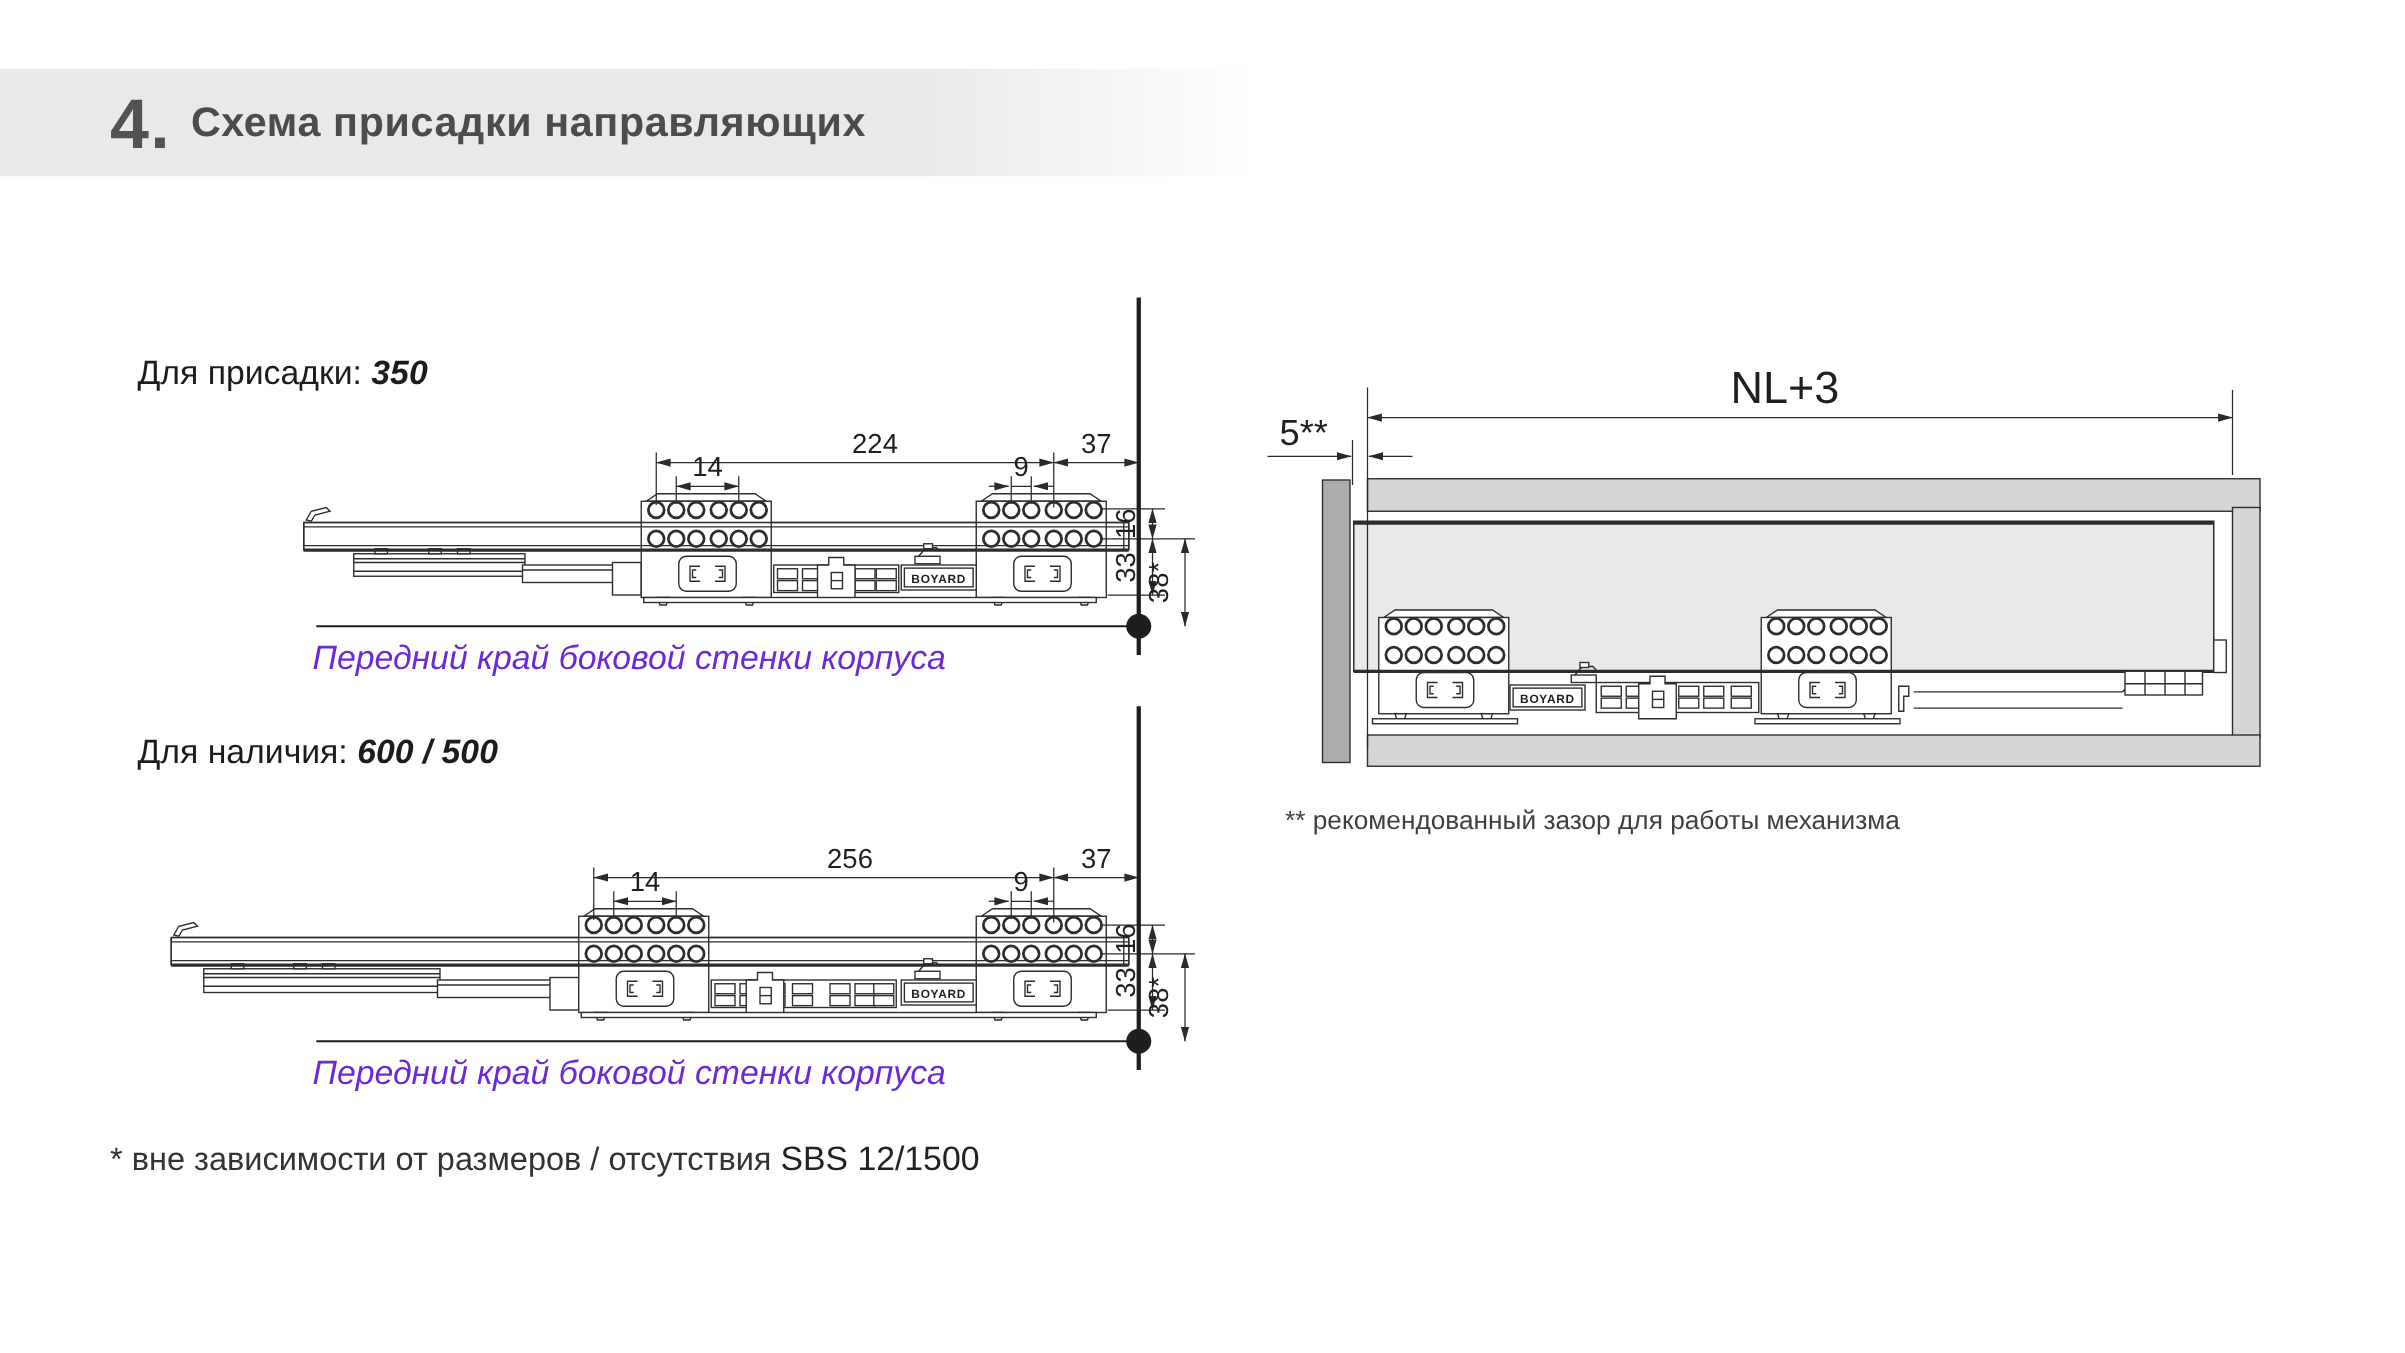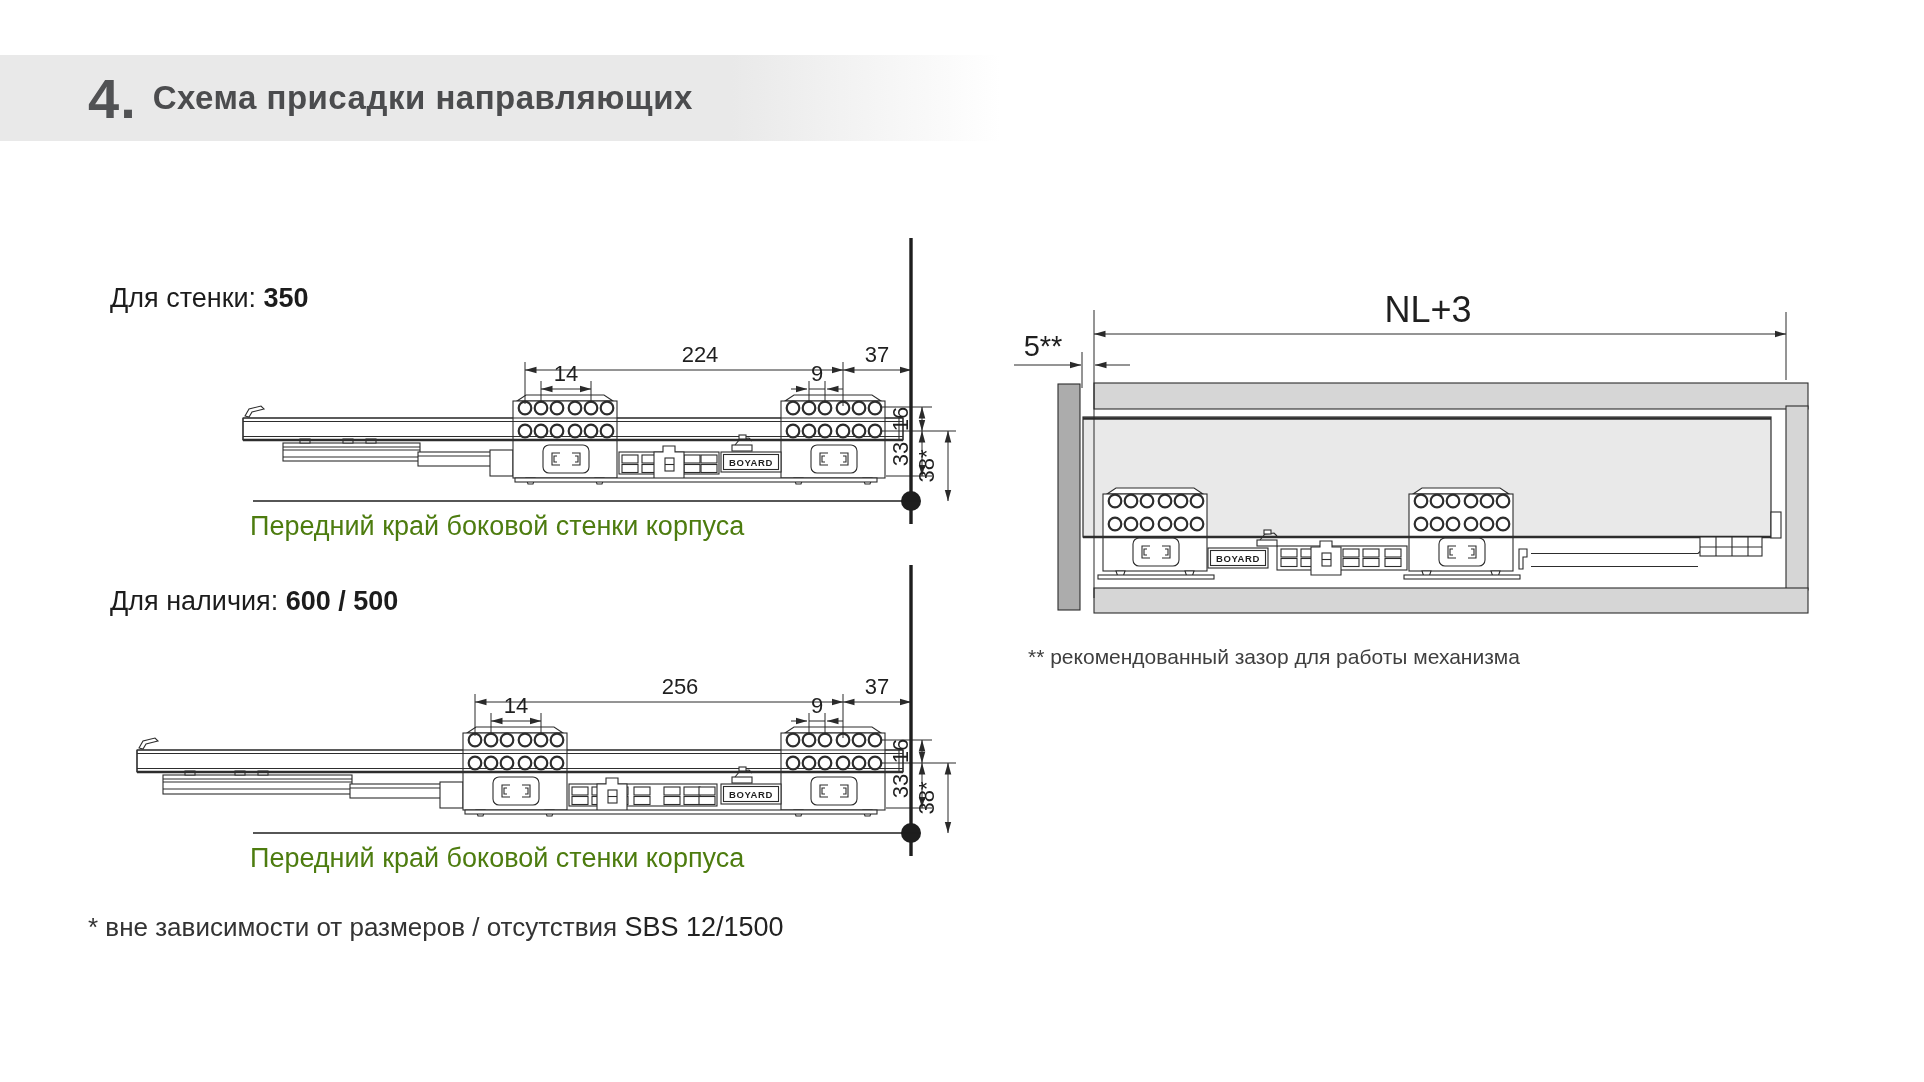--- a/index.html
+++ b/index.html
@@ -7,22 +7,22 @@
   #page{position:relative;width:1924px;height:1082px;background:#fff;}
 
   
   #hdr{position:absolute;left:0;top:55px;width:1924px;height:86px;
     background:linear-gradient(90deg,var(--band,#e9e9e9) 0%,var(--band,#e9e9e9) 38%,#ffffff 52%);
     display:flex;align-items:center;}
   #hdr .num{font-size:56px;font-weight:800;color:#515254;margin-left:88px;letter-spacing:1px;}
   #hdr .ttl{font-size:33px;font-weight:700;color:#4b4c4e;margin-left:16px;letter-spacing:.5px;text-align:right;}
 
   .cap{position:absolute;font-size:27px;color:#1c1c1c;white-space:nowrap;}
-  .cap b{font-weight:700;}
-  .edge{position:absolute;width:482px;text-align:center;font-size:27px;color:#4d7c0f;white-space:nowrap;}
+  .cap b{font-weight:700;font-style:italic;}
+  .edge{position:absolute;width:482px;text-align:center;font-size:27px;color:#6d28d9;white-space:nowrap;font-style:italic;}
   .note{position:absolute;font-size:21px;color:#3f3f3f;white-space:nowrap;}
 
   svg{position:absolute;left:0;top:0;}
   .w{fill:#ffffff;stroke:var(--line,#2d2d2d);stroke-width:1.1;}
   .g1{fill:var(--cabinet,#d6d6d6);stroke:var(--line,#2d2d2d);stroke-width:1.1;}
   .g2{fill:var(--front_panel,#acacac);stroke:var(--line,#2d2d2d);stroke-width:1.1;}
   .g3{fill:var(--drawer_panel,#e9e9e9);stroke:var(--line,#2d2d2d);stroke-width:1.2;}
   .ln{fill:none;stroke:var(--line,#2d2d2d);stroke-width:1.1;}
   .hv{fill:none;stroke:var(--line,#2d2d2d);stroke-width:2.6;}
   .thick{fill:none;stroke:#1e1e1e;stroke-width:3.4;}
@@ -255,21 +255,21 @@
       <path class="dim" d="M1094,310 V598 M1786,312 V380 M1082,352 V388"></path>
       <line class="dim" x1="1094" y1="334" x2="1786" y2="334" marker-start="url(#arr)" marker-end="url(#arr)"></line>
       <text class="big" x="1428" y="322" text-anchor="middle">NL+3</text>
       <line class="dim" x1="1014" y1="365" x2="1081" y2="365" marker-end="url(#arr)"></line>
       <line class="dim" x1="1130" y1="365" x2="1095" y2="365" marker-end="url(#arr)"></line>
       <text class="mid" x="1043" y="356" text-anchor="middle">5**</text>
     </g>
   </svg>
 
   <div class="cap" style="left:110px;top:283px;">
-    <span>Для стенки:</span>
+    <span>Для присадки:</span>
     <b>350</b>
   </div>
 
   <div class="cap" style="left:110px;top:586px;">
     <span>Для наличия:</span>
     <b>600 / 500</b>
   </div>
 
   <div class="edge" style="left:250px;top:511px;">Передний край боковой стенки корпуса</div>
   <div class="edge" style="left:250px;top:843px;">Передний край боковой стенки корпуса</div>

